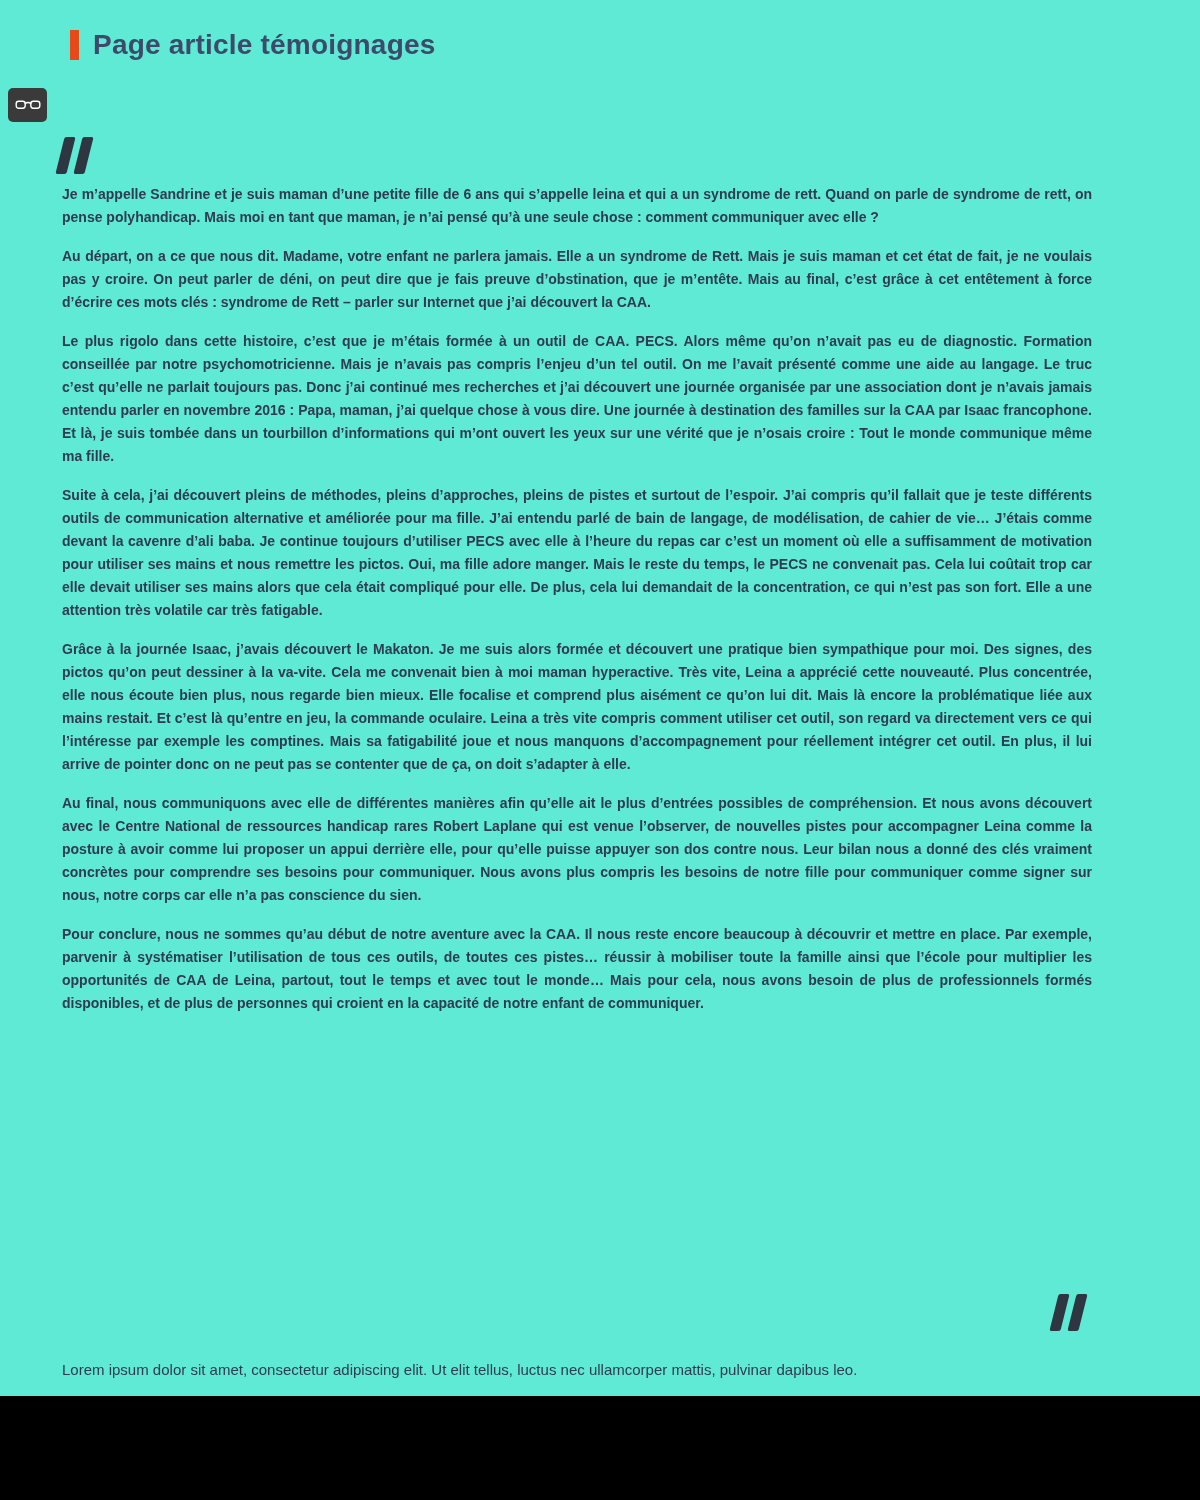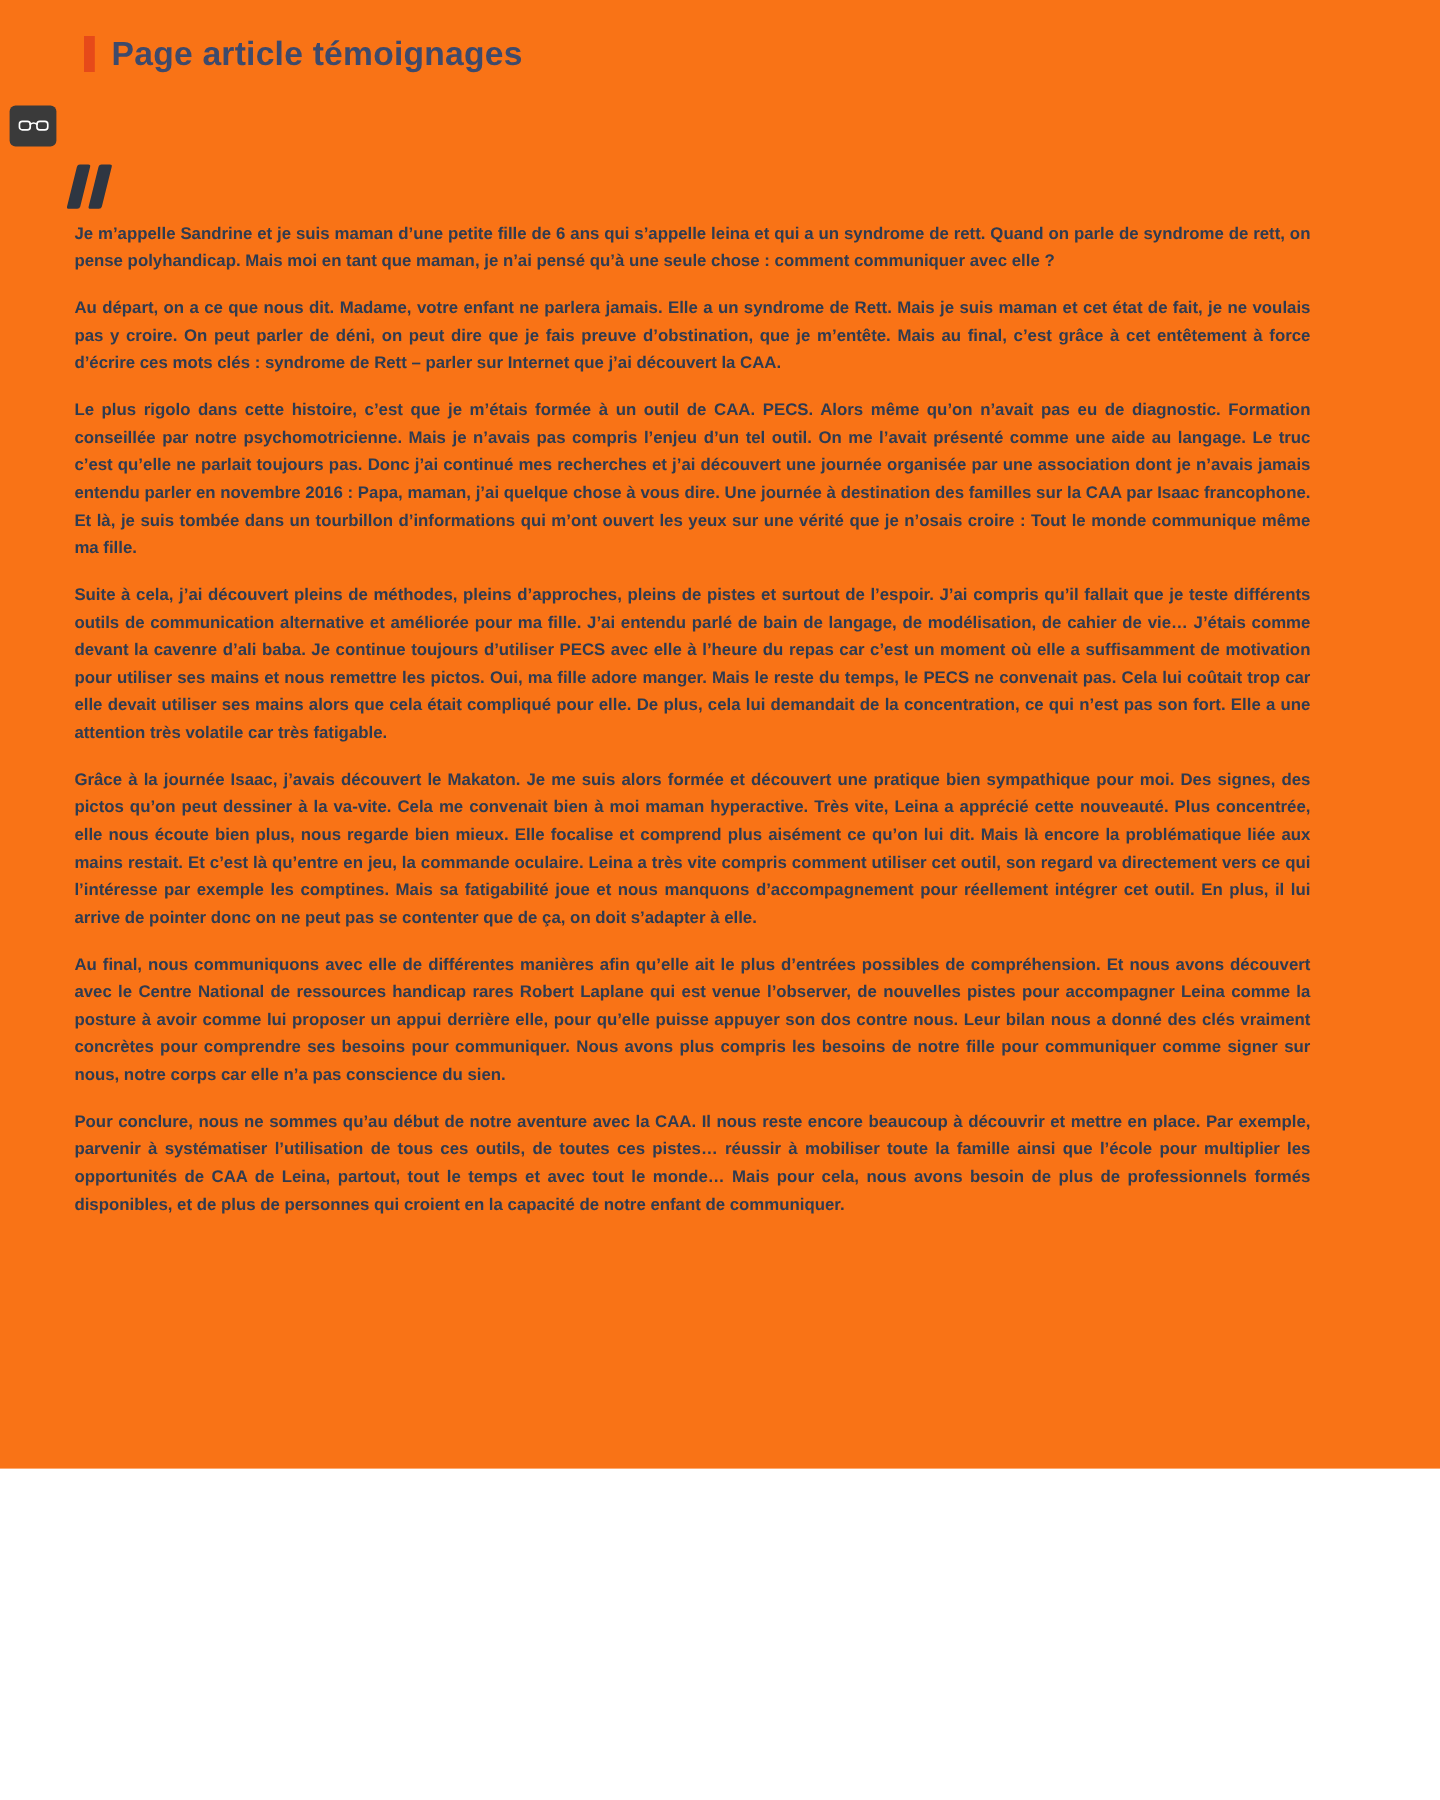--- a/index.html
+++ b/index.html
@@ -7,22 +7,22 @@
     --title:#3E4A6B;
     --body-text:#2F3B50;
     --quote:#2E3642;
     --button-bg:#3A3A3A;
     --footer:#000000;
   }
   *{box-sizing:border-box;}
   html,body{margin:0;padding:0;background:#fff;}
   .page{
     position:relative;
-    width:1200px;height:1224px;
-    background:#f97316;
+    width:1200px;height:1500px;
+    background:#5eead4;
     overflow:hidden;
     font-family:"Liberation Sans","DejaVu Sans",sans-serif;
   }
   .page-header{
     position:absolute;top:10px;left:70px;
     display:flex;align-items:center;
   }
   .accent-bar{
     width:9px;height:30px;
     background:var(--accent);

